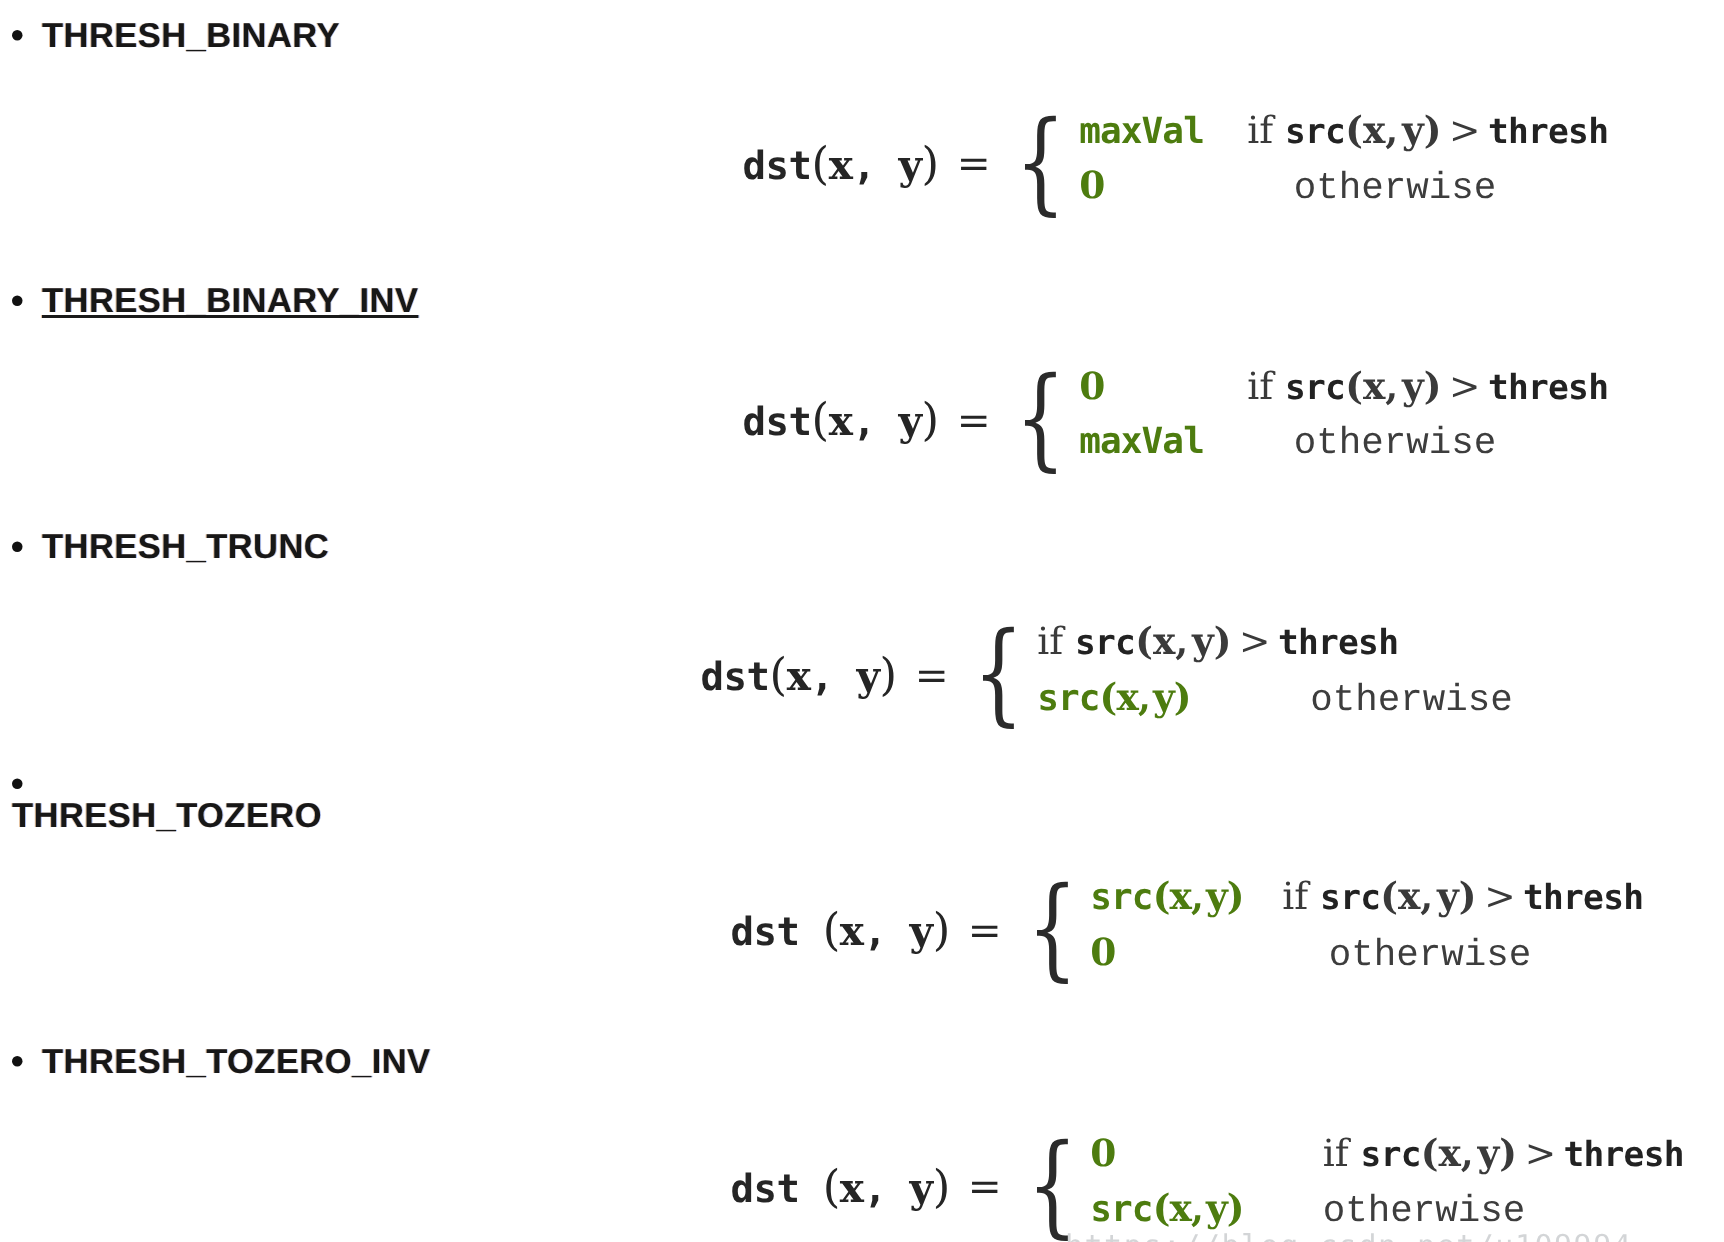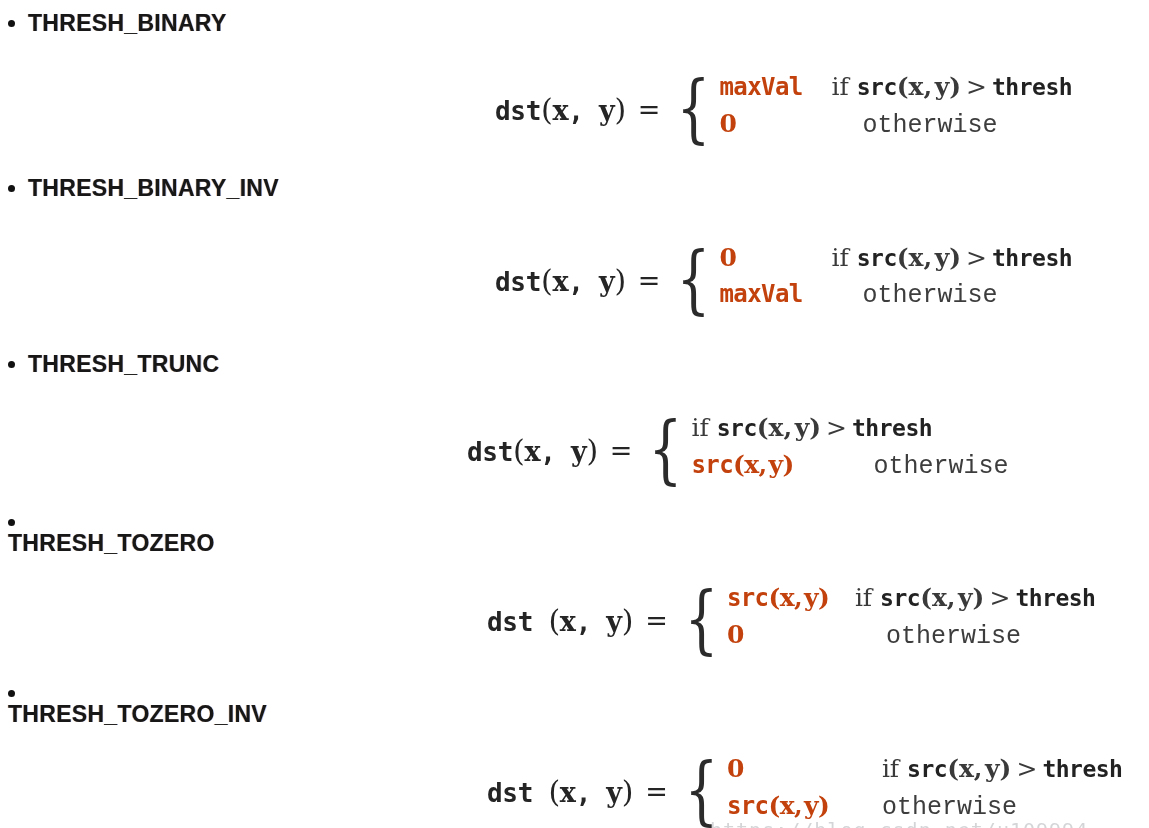--- a/index.html
+++ b/index.html
@@ -100,21 +100,21 @@
   .case-row {
     display: flex;
     align-items: baseline;
     height: 37px;
   }
   .case-val {
     font-family: "DejaVu Sans Mono", monospace;
     font-weight: bold;
     font-size: 24px;
     letter-spacing: -0.6px;
-    color: #c2410c;
+    color: #4d7c0f;
   }
   .case-val .v {
     font-family: "DejaVu Serif", serif;
     font-weight: bold;
     font-size: 25px;
   }
   .case-cond {
     font-family: "DejaVu Serif", serif;
     font-size: 25px;
     color: #3a3a3a;
@@ -186,21 +186,21 @@
         </span>
         <span class="case-row">
           <span class="case-val" style="width:112px;"><span class="v">0</span></span>
           <span class="otherwise" style="margin-left:31px;">otherwise</span>
         </span>
       </span>
     </div>
   </div>
 
   <div class="entry" style="top:171px;">
-    <div class="bullet-row" style="top:4px;">
+    <div class="bullet-row" style="top:16px;text-decoration:underline;">
       <span class="bullet-dot"></span>
       <span class="bullet-label">THRESH_BINARY_INV</span>
     </div>
     <div class="formula" style="left:495px; top:72px;">
       <span class="lhs">dst<span class="paren">(</span><span class="var">x</span>, <span class="var">y</span><span class="paren">)</span></span>
       <span class="eq">=</span>
       <span class="brace">{</span>
       <span class="cases">
         <span class="case-row">
           <span class="case-val" style="width:112px;"><span class="v">0</span></span>
@@ -251,21 +251,21 @@
         </span>
         <span class="case-row">
           <span class="case-val" style="width:128px;"><span class="v">0</span></span>
           <span class="otherwise" style="margin-left:31px;">otherwise</span>
         </span>
       </span>
     </div>
   </div>
 
   <div class="entry" style="top:684px;">
-    <div class="bullet-row" style="top:10px;flex-direction:column;">
+    <div class="bullet-row" style="top:10px;">
       <span class="bullet-dot"></span>
       <span class="bullet-label">THRESH_TOZERO_INV</span>
     </div>
     <div class="formula" style="left:487px; top:70px;">
       <span class="lhs">dst <span class="paren">(</span><span class="var">x</span>, <span class="var">y</span><span class="paren">)</span></span>
       <span class="eq">=</span>
       <span class="brace">{</span>
       <span class="cases">
         <span class="case-row">
           <span class="case-val" style="width:155px;"><span class="v">0</span></span>

